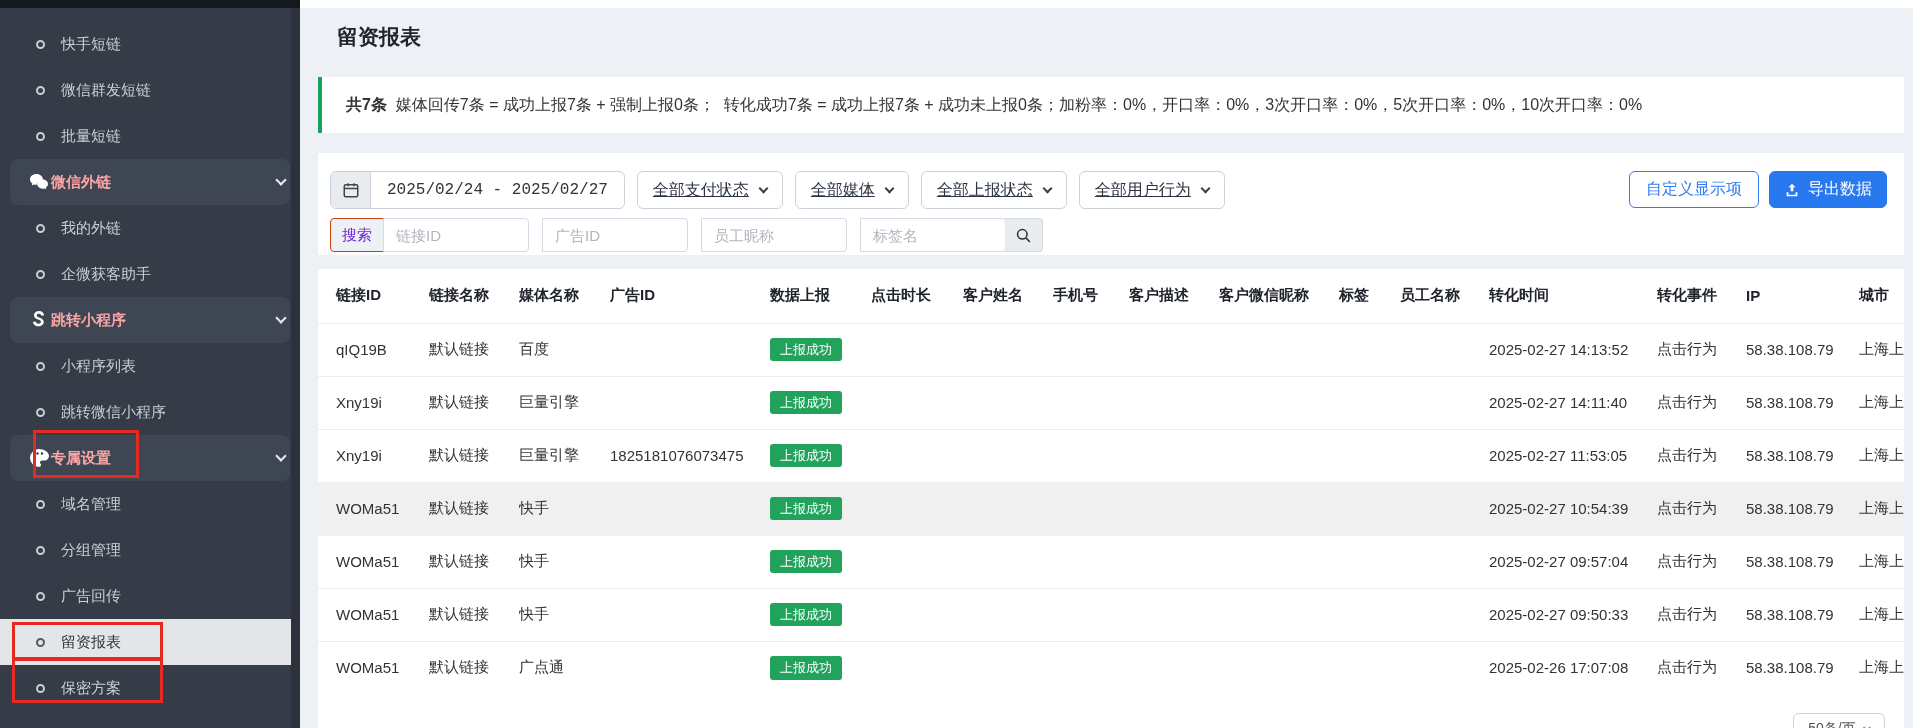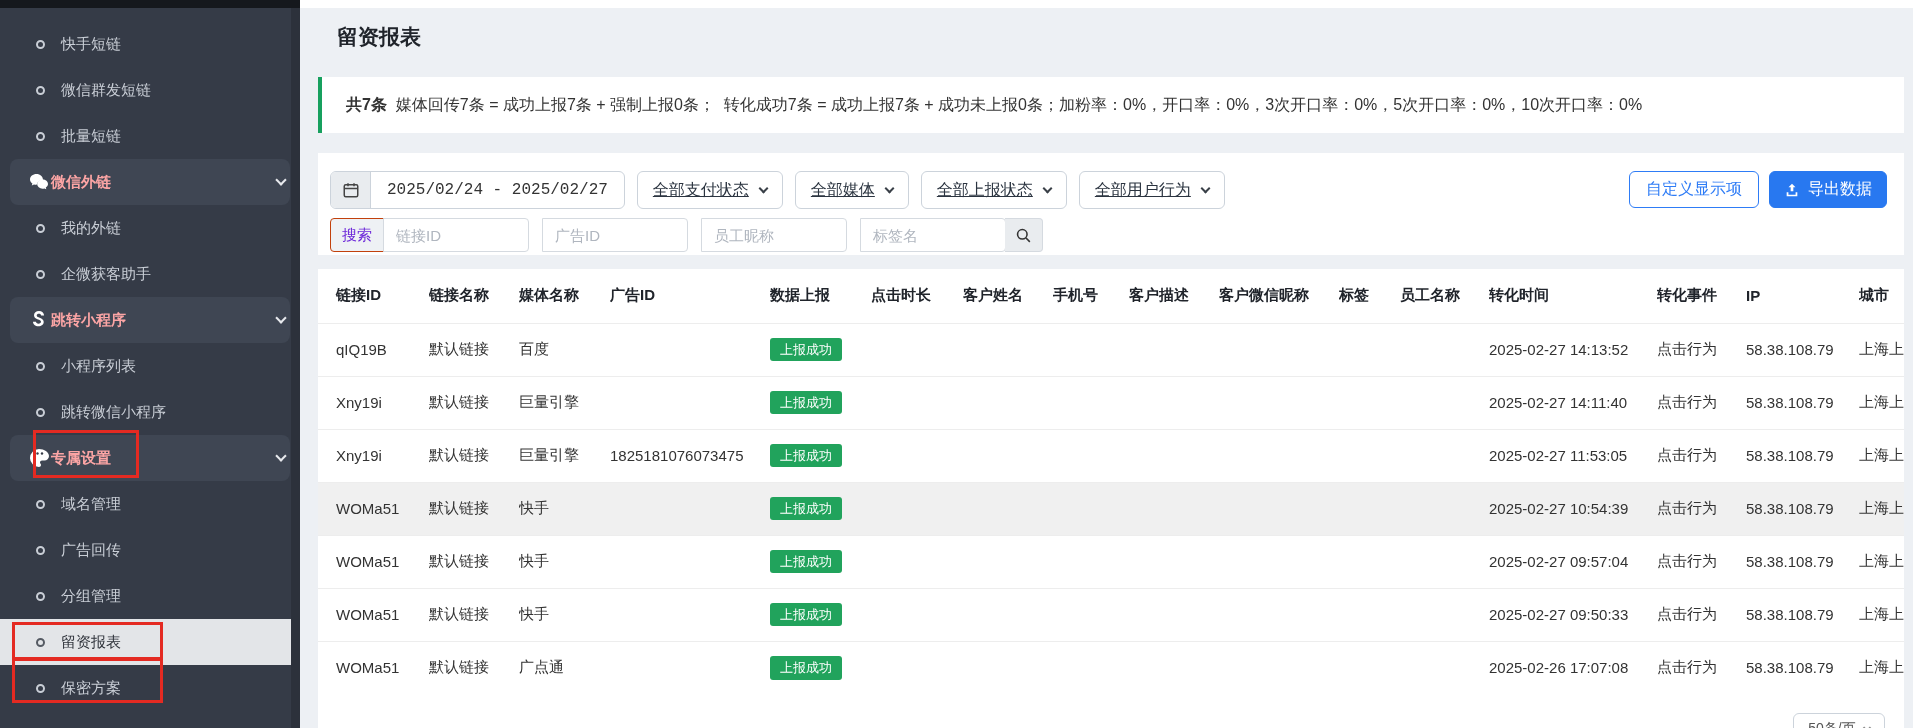--- a/index.html
+++ b/index.html
@@ -190,28 +190,28 @@
       <div class="menu-item sub-item">
         <span class="bullet"></span>
 
         <span class="item-label">域名管理</span>
 
       </div>
 
       <div class="menu-item sub-item">
         <span class="bullet"></span>
 
+        <span class="item-label">分组管理</span>
+
+      </div>
+
+      <div class="menu-item sub-item">
+        <span class="bullet"></span>
+
         <span class="item-label">广告回传</span>
-
-      </div>
-
-      <div class="menu-item sub-item">
-        <span class="bullet"></span>
-
-        <span class="item-label">分组管理</span>
 
       </div>
 
       <div class="menu-item sub-item active">
         <span class="bullet"></span>
 
         <span class="item-label">留资报表</span>
 
       </div>
 

